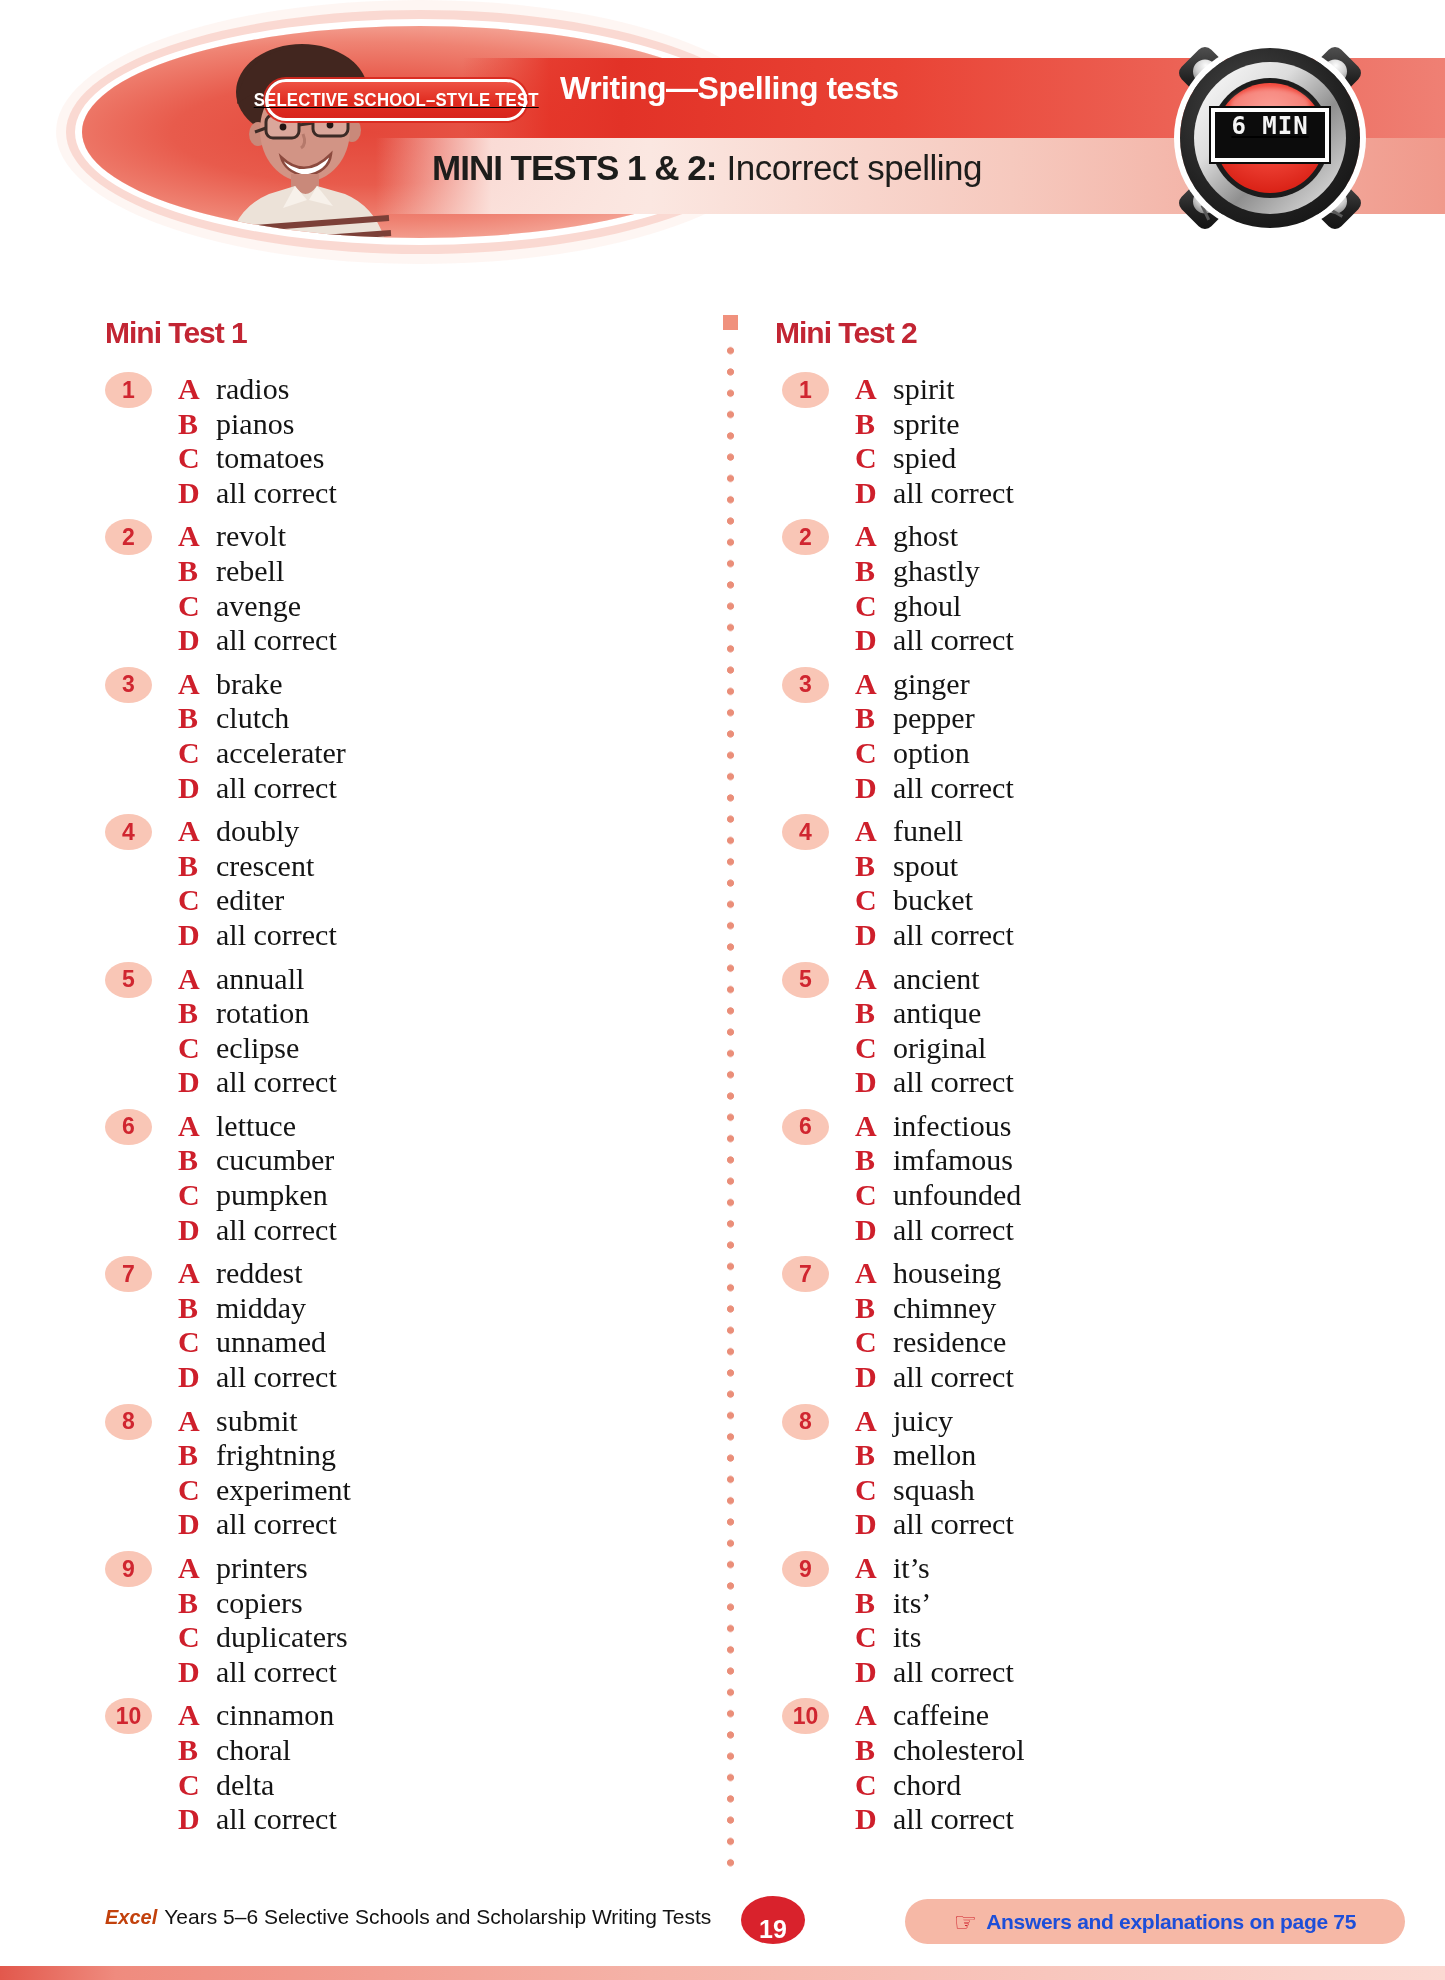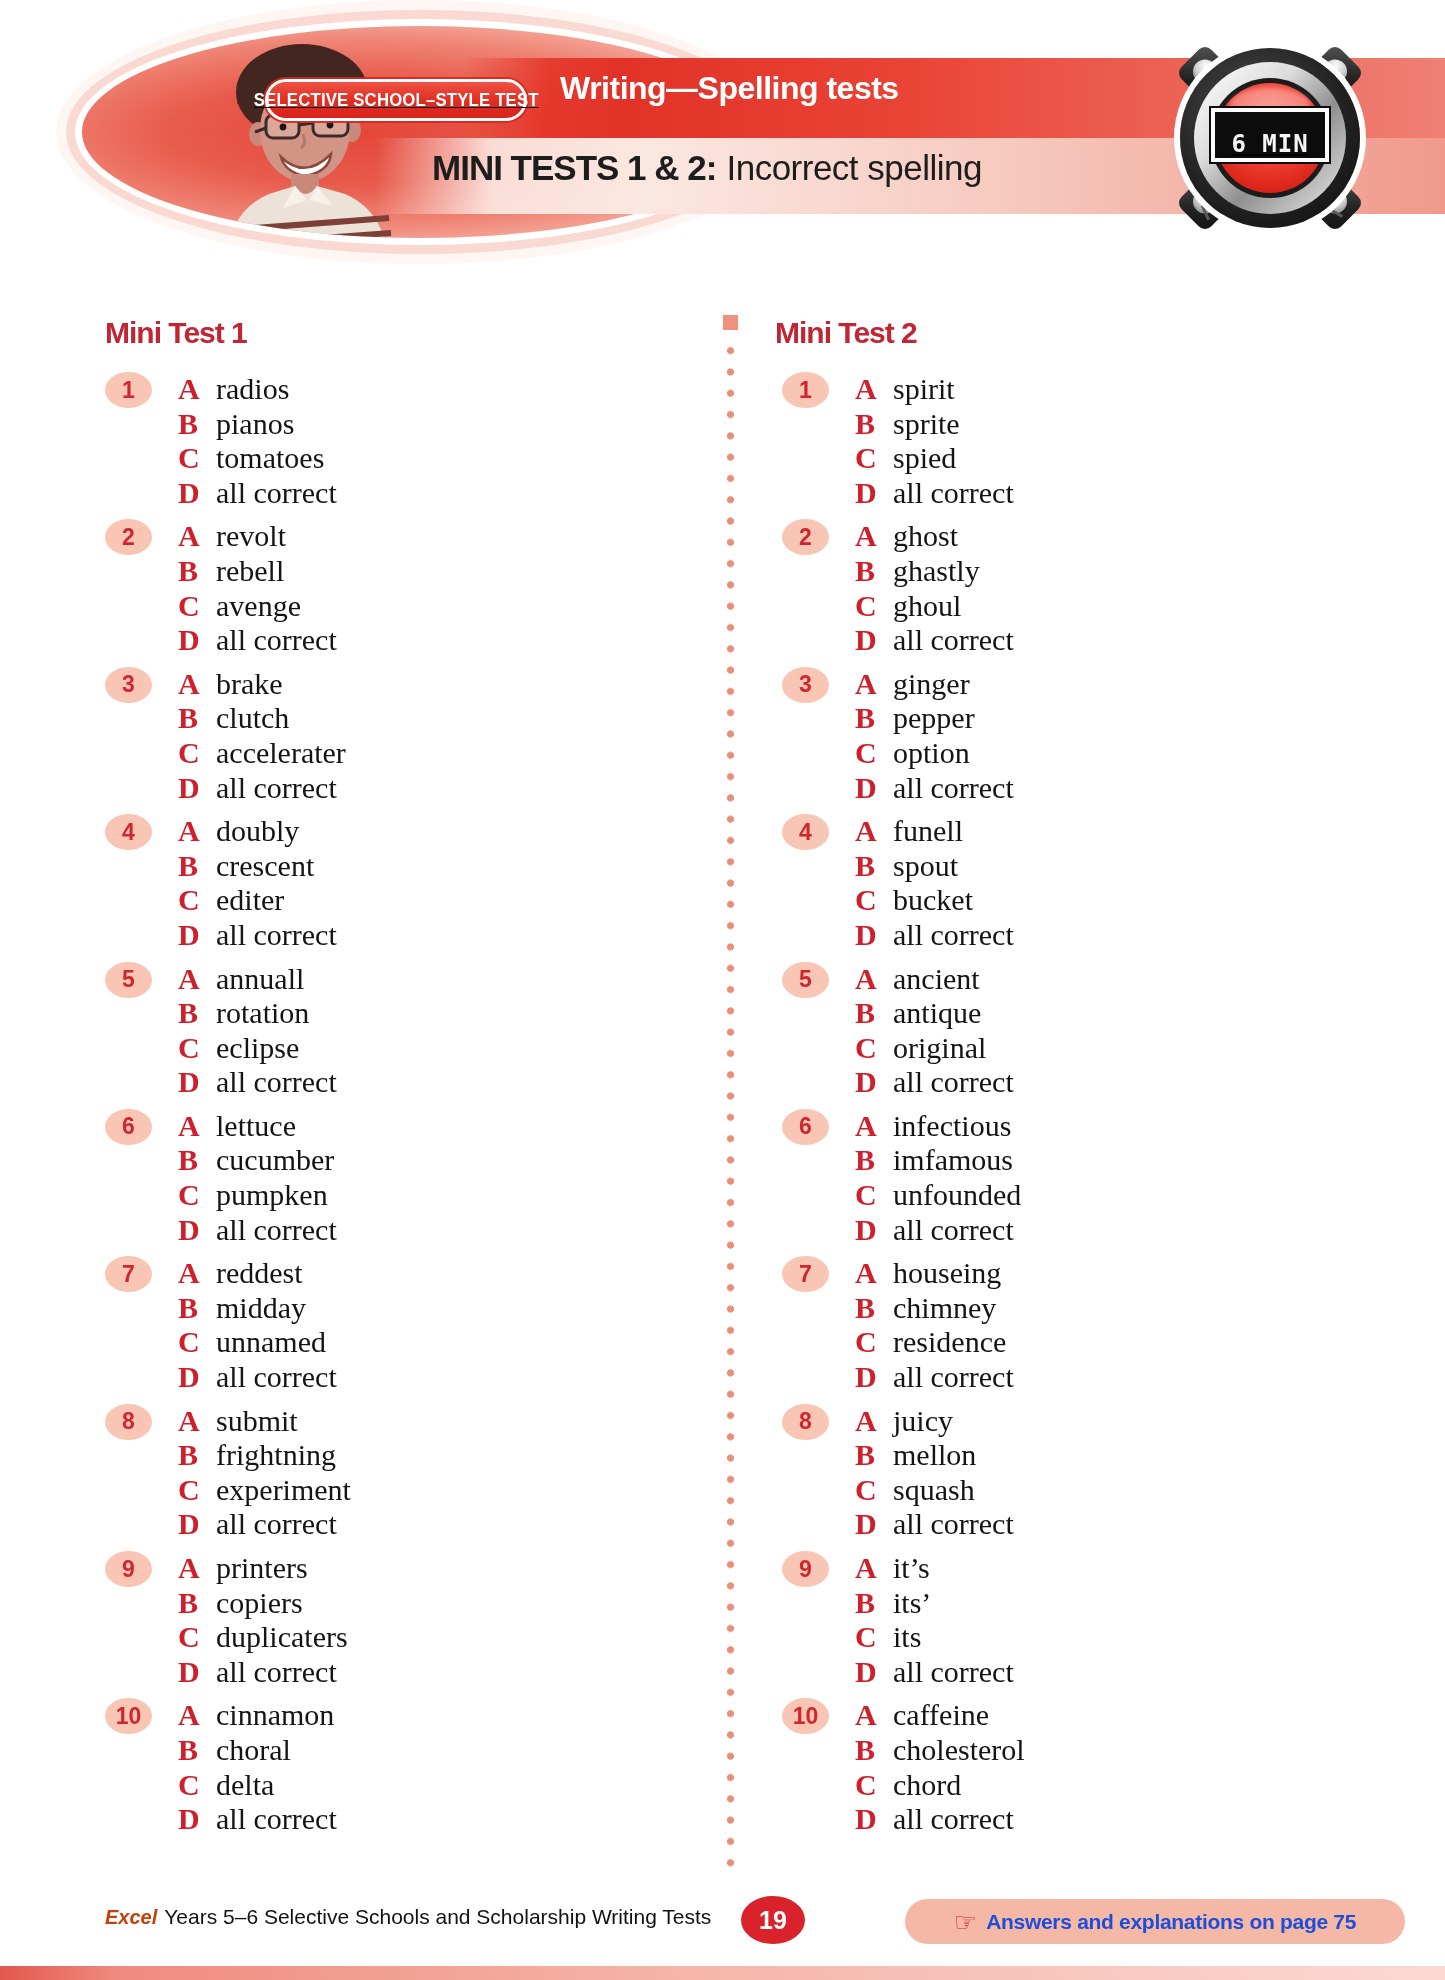--- a/index.html
+++ b/index.html
@@ -41,21 +41,21 @@
     background:radial-gradient(circle at 40% 35%,#4a4a4a 0%,#232323 55%,#0d0d0d 100%);
     box-shadow:0 0 0 6px #ffffff;}
   .timer .silver{position:absolute;left:16px;top:16px;width:152px;height:152px;border-radius:50%;
     background:linear-gradient(135deg,#ffffff 0%,#dcdcdc 35%,#8f8f8f 60%,#ededed 100%);}
   .timer .darkring{position:absolute;left:32px;top:32px;width:120px;height:120px;border-radius:50%;background:#1c1c1c;}
   .timer .face{position:absolute;left:37px;top:37px;width:110px;height:110px;border-radius:50%;
     background:radial-gradient(circle at 50% 32%,#fb7d70 0%,#f1473a 40%,#d71d12 85%,#c21a10 100%);}
   .timer .gloss{position:absolute;left:52px;top:42px;width:80px;height:34px;border-radius:50%;
     background:rgba(255,255,255,.32);filter:blur(2px);}
   .timer .lcd{position:absolute;left:33px;top:62px;width:118px;height:54px;background:#0c0c0c;
-    border:4px solid #ffffff;box-shadow:0 0 0 2px #0c0c0c;display:flex;align-items:flex-end;justify-content:center;text-decoration:underline;}
+    border:4px solid #ffffff;box-shadow:0 0 0 2px #0c0c0c;display:flex;align-items:flex-start;justify-content:center;text-decoration:underline;}
   .timer .lcd span{font-family:"DejaVu Sans Mono",monospace;font-weight:bold;font-size:24px;color:#f5f5f5;letter-spacing:1px;}
 
   
   .instruction{position:absolute;left:105px;top:264px;width:1260px;z-index:4;
     font-size:27.5px;color:#111;}
   .instruction b{font-weight:bold;}
 
   
   .test-title{position:absolute;top:316px;margin:0;font-family:"Liberation Sans",sans-serif;
     font-weight:bold;font-size:30px;color:#c22533;letter-spacing:-1px;white-space:nowrap;}
@@ -72,21 +72,21 @@
   .divider-square{position:absolute;left:723px;top:315px;width:15px;height:15px;background:#f0917d;z-index:1;}
   .divider-dots{position:absolute;left:723px;top:340px;width:15px;height:1538px;z-index:1;
     background-image:radial-gradient(circle,#ea8e79 3.2px,rgba(0,0,0,0) 3.9px);
     background-size:15px 21.3px;background-repeat:repeat-y;background-position:center top;}
 
   
   .footer-brand{position:absolute;left:105px;top:1905px;font-family:"Liberation Sans",sans-serif;
     font-size:21px;color:#121212;white-space:nowrap;}
   .footer-brand .excel{font-weight:bold;font-style:italic;color:#c2410c;font-size:20px;margin-right:7px;}
   .page-oval{position:absolute;left:741px;top:1896px;width:64px;height:48px;border-radius:50%;
-    background:#d9222c;display:flex;align-items:center;justify-content:center;}
+    background:#d9222c;display:flex;align-items:flex-end;justify-content:center;}
   .page-oval span{font-family:"Liberation Sans",sans-serif;font-weight:bold;font-size:25px;color:#fff;}
   .answers-pill{position:absolute;left:905px;top:1899px;width:500px;height:45px;border-radius:23px;
     background:#f6b8a6;display:flex;align-items:center;justify-content:center;gap:9px;}
   .answers-pill .hand{font-family:"DejaVu Sans",sans-serif;font-size:26px;color:#cf202a;line-height:1;}
   .answers-pill .txt{font-family:"Liberation Sans",sans-serif;font-weight:bold;font-size:21px;color:#1d4ed8;letter-spacing:-.3px;}
   .bottom-strip{position:absolute;left:0;top:1966px;width:1445px;height:14px;
     background:linear-gradient(90deg,#e2584c 0%,#ef8b7e 8%,#f5b3a8 45%,#fbd9d2 100%);}
 </style>
 </head>
 <body>

